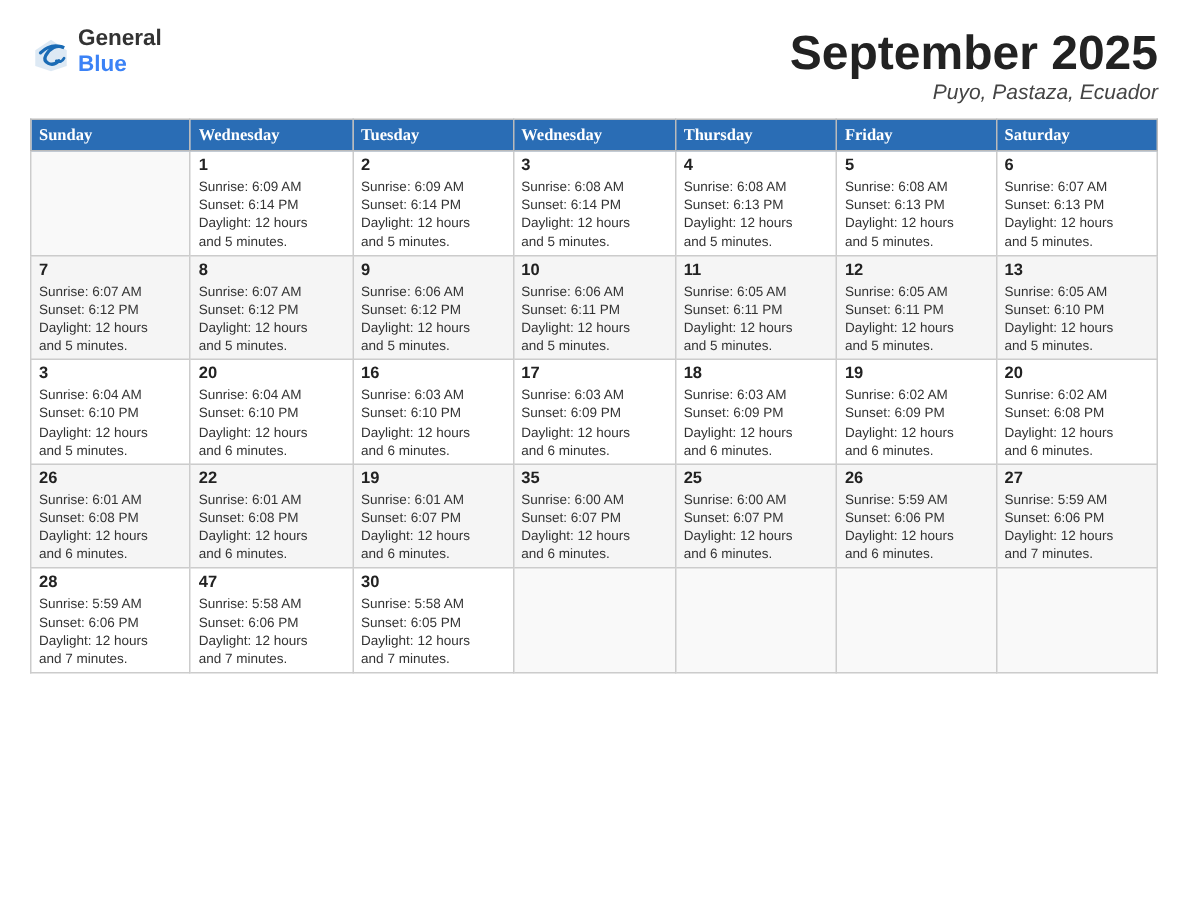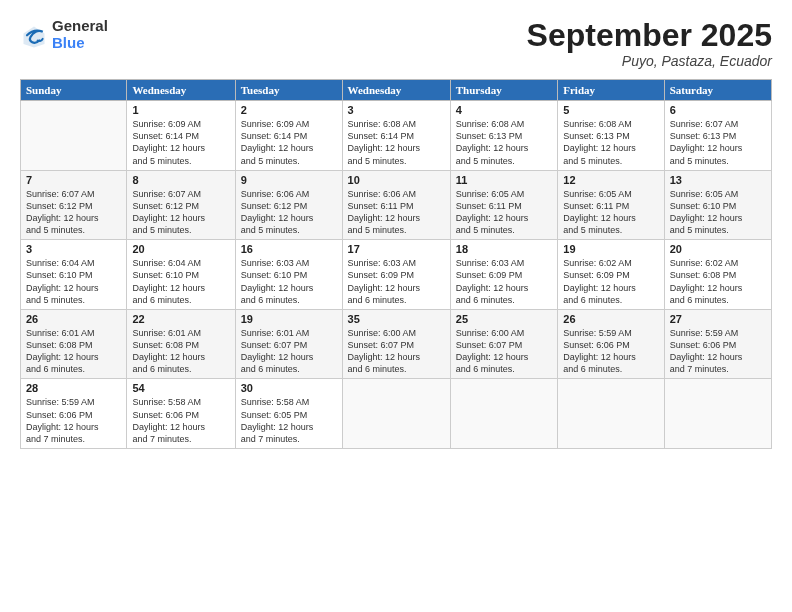--- a/index.html
+++ b/index.html
@@ -345,21 +345,21 @@
         </tr>
         <tr>
           <td>
             <span class="day-num">28</span>
             <div class="day-info" style="white-space: pre-line;">Sunrise: 5:59 AM
 Sunset: 6:06 PM
 Daylight: 12 hours
 and 7 minutes.</div>
           </td>
           <td>
-            <span class="day-num">54</span>
+            <span class="day-num">47</span>
             <div class="day-info" style="white-space: pre-line;">Sunrise: 5:58 AM
 Sunset: 6:06 PM
 Daylight: 12 hours
 and 7 minutes.</div>
           </td>
           <td>
             <span class="day-num">30</span>
             <div class="day-info" style="white-space: pre-line;">Sunrise: 5:58 AM
 Sunset: 6:05 PM
 Daylight: 12 hours

